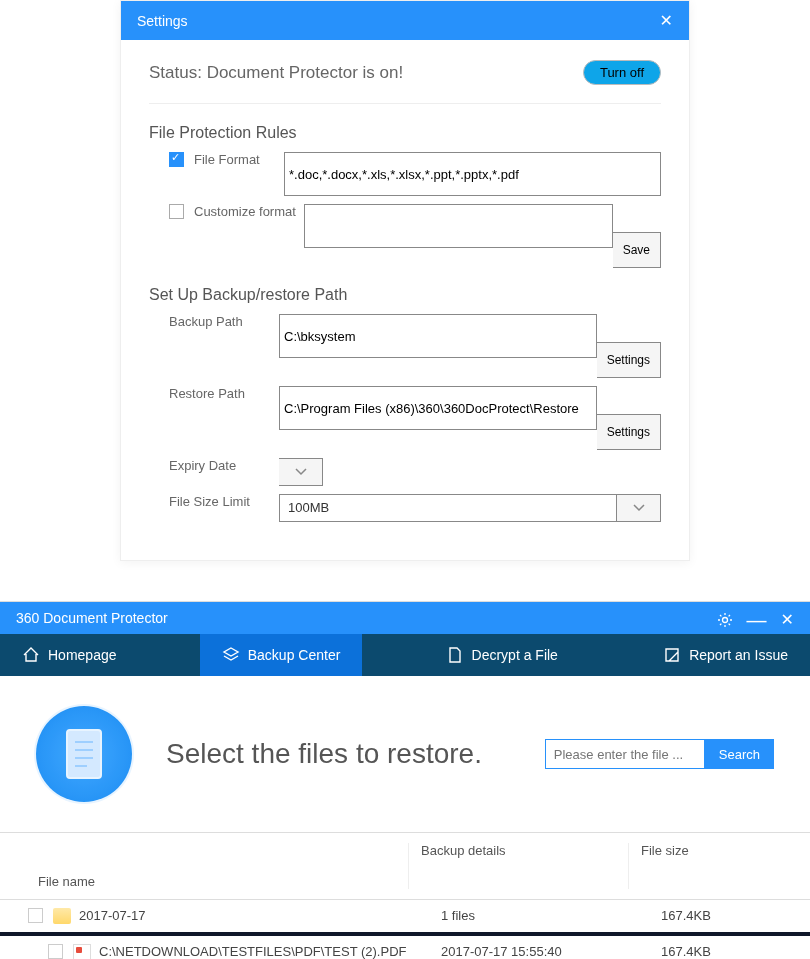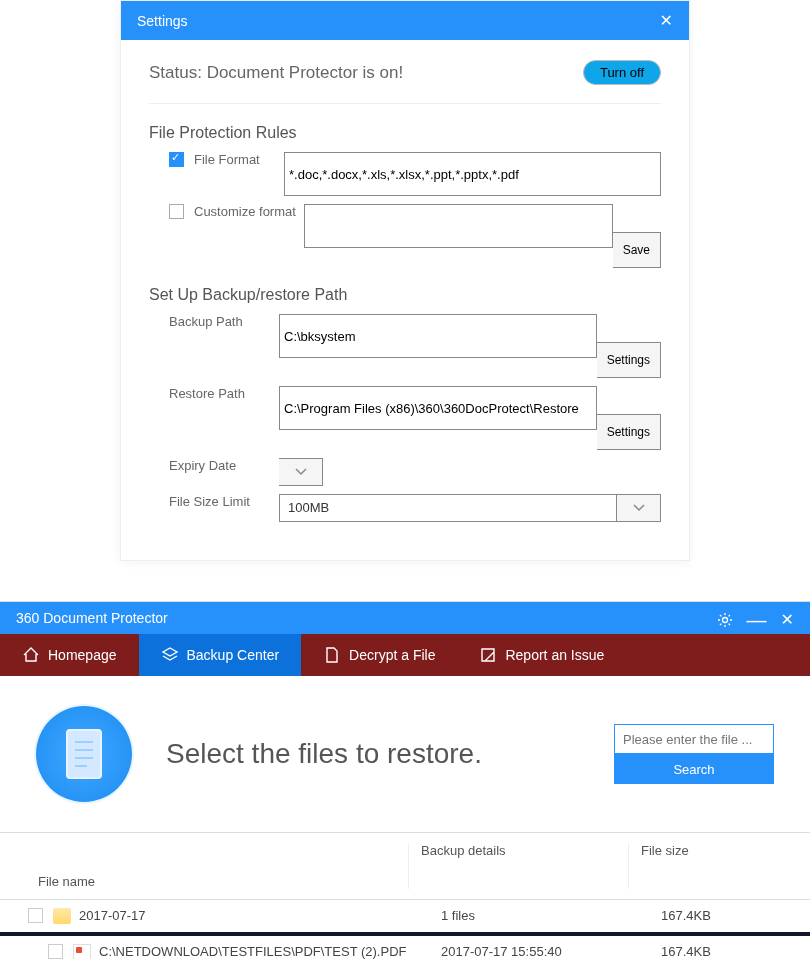--- a/index.html
+++ b/index.html
@@ -23,30 +23,30 @@
 .chk.checked::after { content: '✓'; color: #fff; font-size: 11px; position: absolute; left: 1px; top: -2px; }
 .dropdown-btn { width: 44px; height: 28px; border: 1px solid #888; border-left: none; background: #f5f5f5; cursor: pointer; display:flex; align-items:center; justify-content:center; }
 .readonly-box { flex: 1; height: 28px; border: 1px solid #888; padding: 4px 8px; font-size: 13px; line-height: 18px; }
 
 
 .main-window { width: 810px; border-top: 1px solid #ddd; }
 .titlebar { background: #2791fb; color: #fff; padding: 8px 16px 0 16px; display: flex; justify-content: space-between; align-items: flex-start; }
 .titlebar-left { font-size: 14px; padding-bottom: 8px; }
 .titlebar-right { display: flex; gap: 14px; align-items: center; font-size: 16px; }
 .titlebar-right span { cursor: pointer; }
-.tabbar { background: #7f1d1d; display: flex; }
+.tabbar { background: #0c4a6e; display: flex; justify-content: space-between; }
 .tab { display: flex; align-items: center; gap: 8px; color: #fff; padding: 12px 22px; font-size: 14px; cursor: pointer; }
 .tab.active { background: #0c71da; }
 .tab .ico { width: 18px; height: 18px; display: inline-flex; align-items: center; justify-content: center; }
 
 .hero { display: flex; align-items: center; padding: 30px 36px 30px 36px; gap: 34px; background: #fff; }
 .hero-icon { width: 96px; height: 96px; border-radius: 50%; background: radial-gradient(circle at 50% 50%, #3ba6ff 0%, #1c8ff5 70%); display:flex; align-items:center; justify-content:center; position:relative; }
 .hero-icon::before { content:''; position:absolute; width:100px; height:100px; border-radius:50%; background: rgba(100,180,255,0.15); left:-2px; top:-2px; }
 .hero-title { font-size: 28px; color: #555; font-weight: 400; flex: 1; }
-.search-wrap { display: flex; flex-direction: column; }
+.search-wrap { display: flex; }
 .search-wrap input { width: 160px; height: 30px; border: 1px solid #2791fb; padding: 0 8px; font-size: 13px; }
 .search-wrap button { height: 30px; background: #2791fb; color: #fff; border: none; padding: 0 14px; font-size: 13px; cursor: pointer; }
 
 .table-header { display: flex; background: #fff; border-top: 1px solid #ddd; border-bottom: 1px solid #ddd; padding: 10px 38px; color: #555; font-size: 13px; }
 .col-name { flex: 0 0 370px; margin-top: 31px; }
 .col-details { flex: 0 0 220px; border-left: 1px solid #eee; padding-left: 12px; }
 .col-size { flex: 1; border-left: 1px solid #eee; padding-left: 12px; }
 
 .table-row { display: flex; padding: 8px 28px 8px 28px; font-size: 13px; color: #444; }
 .table-row .chk { width: 15px; height: 15px; border: 1px solid #ccc; margin-right: 10px; cursor: pointer; }

